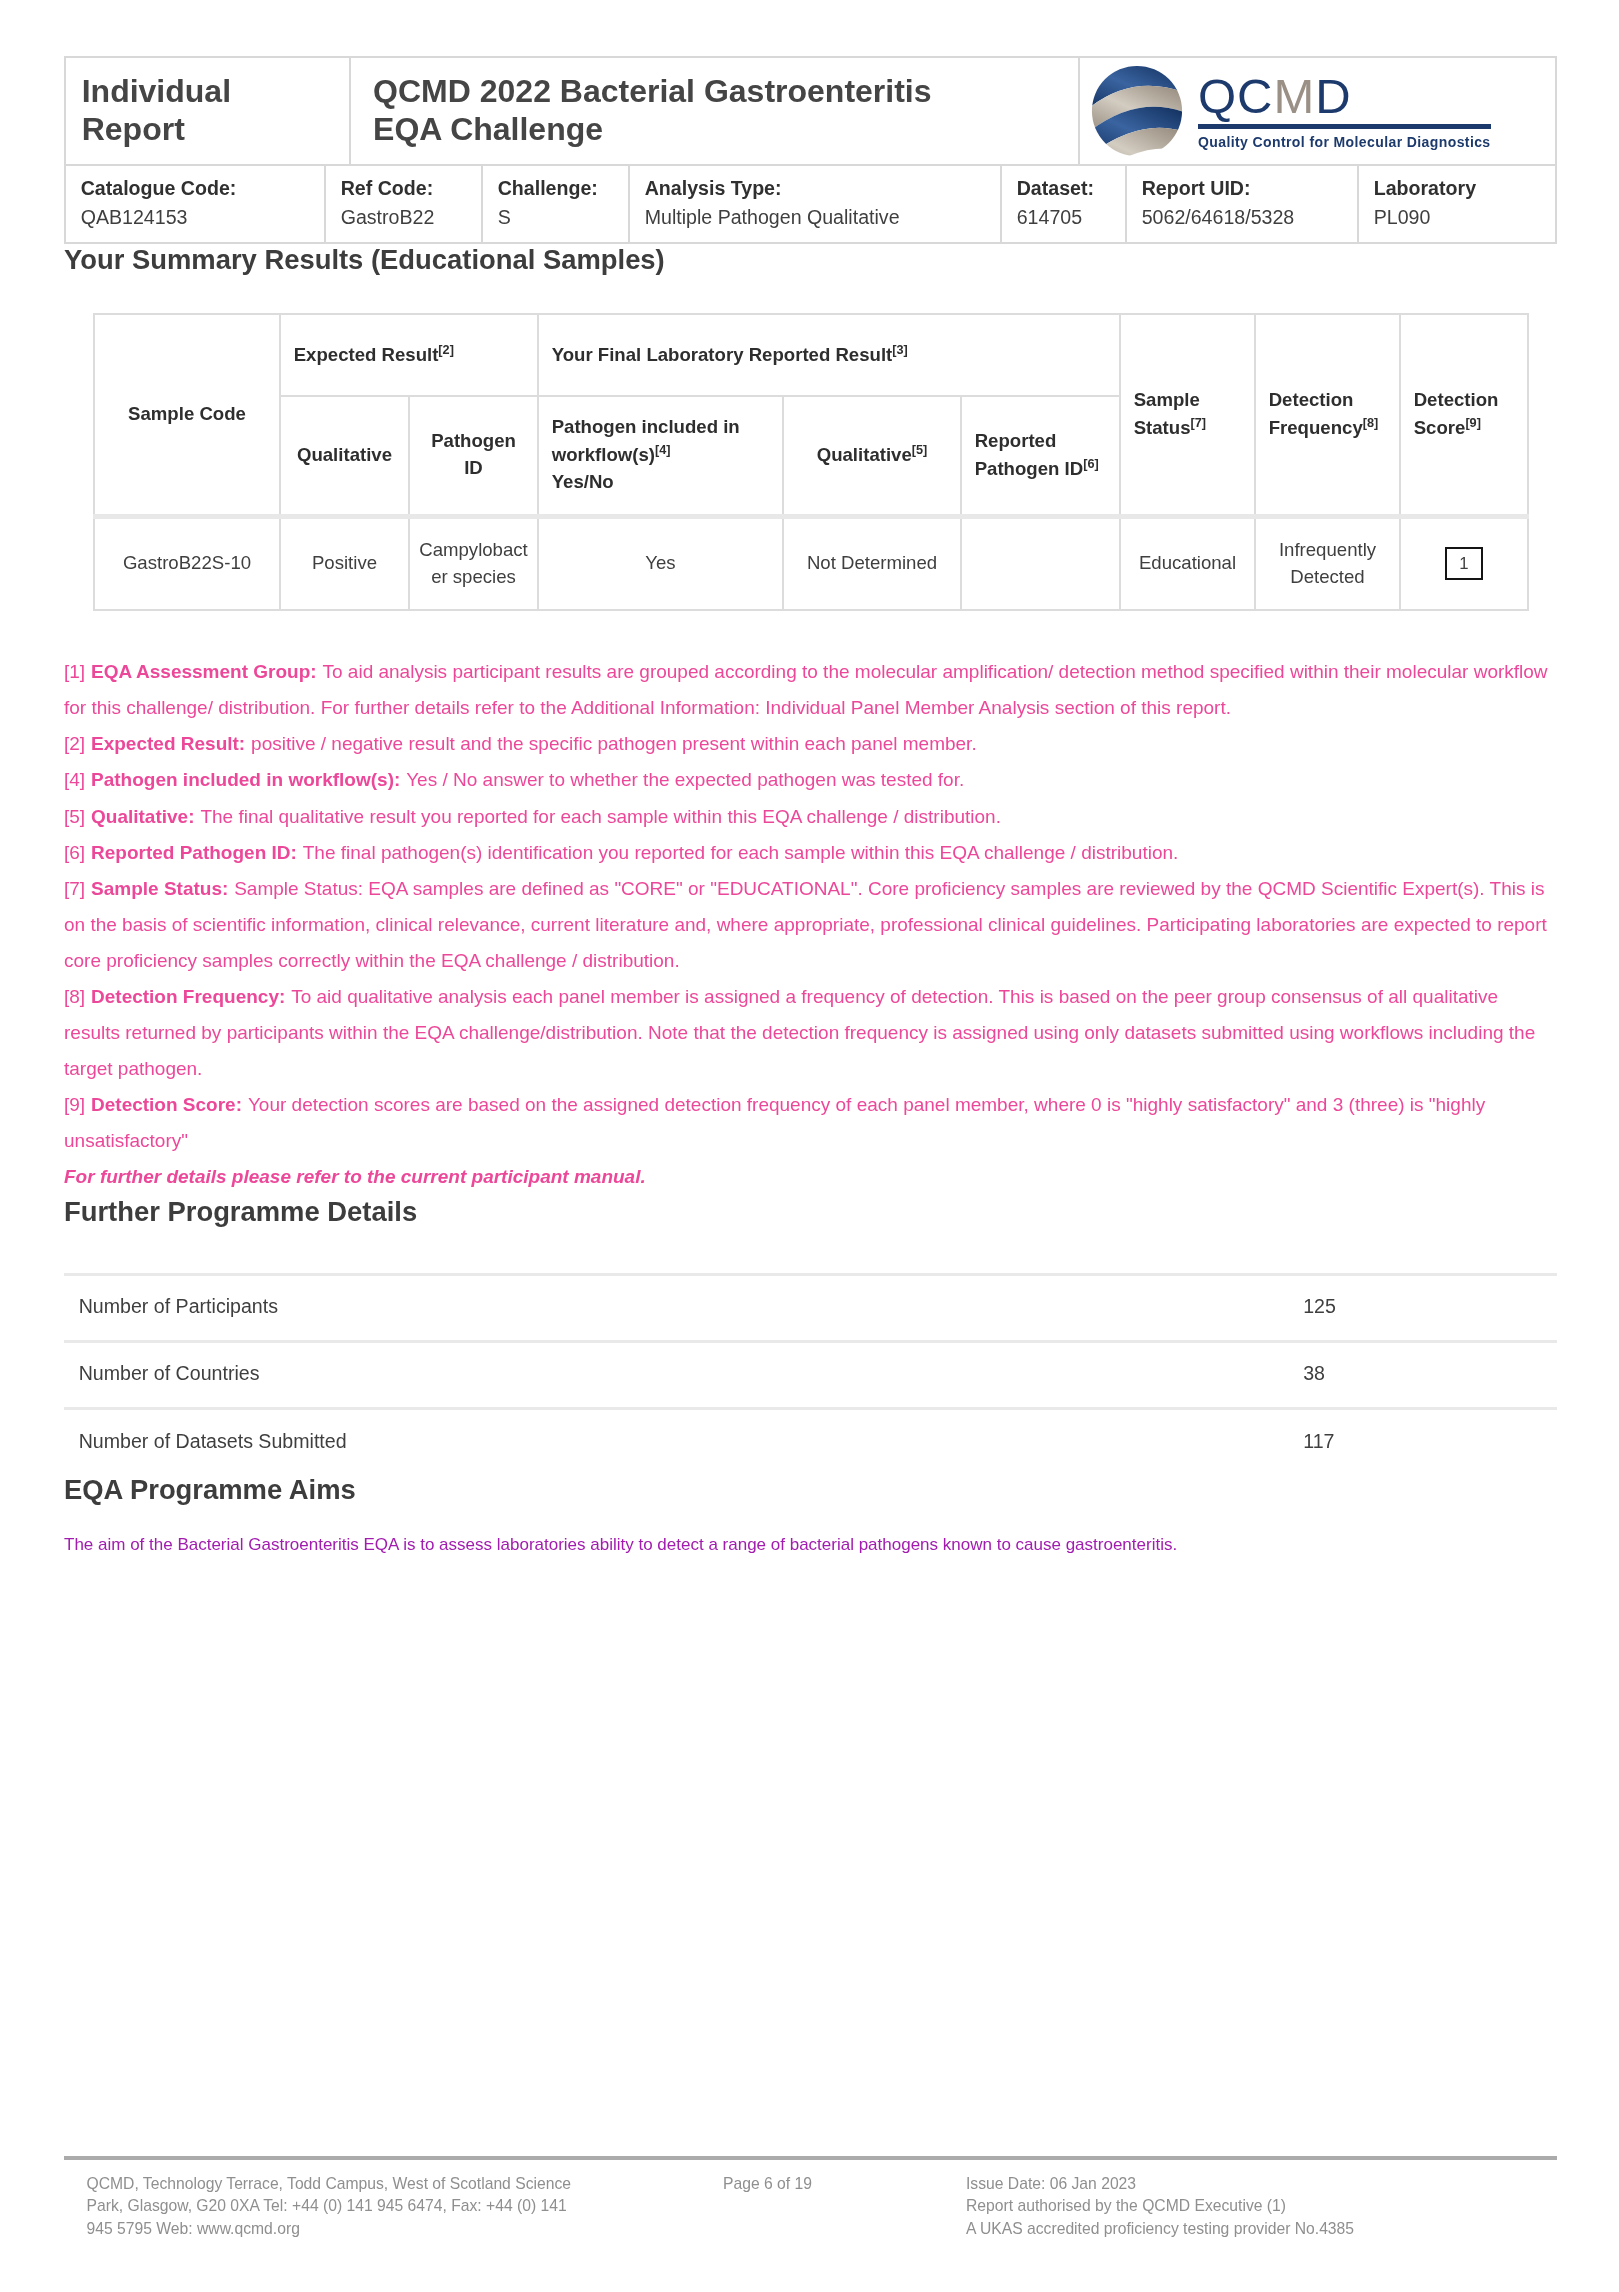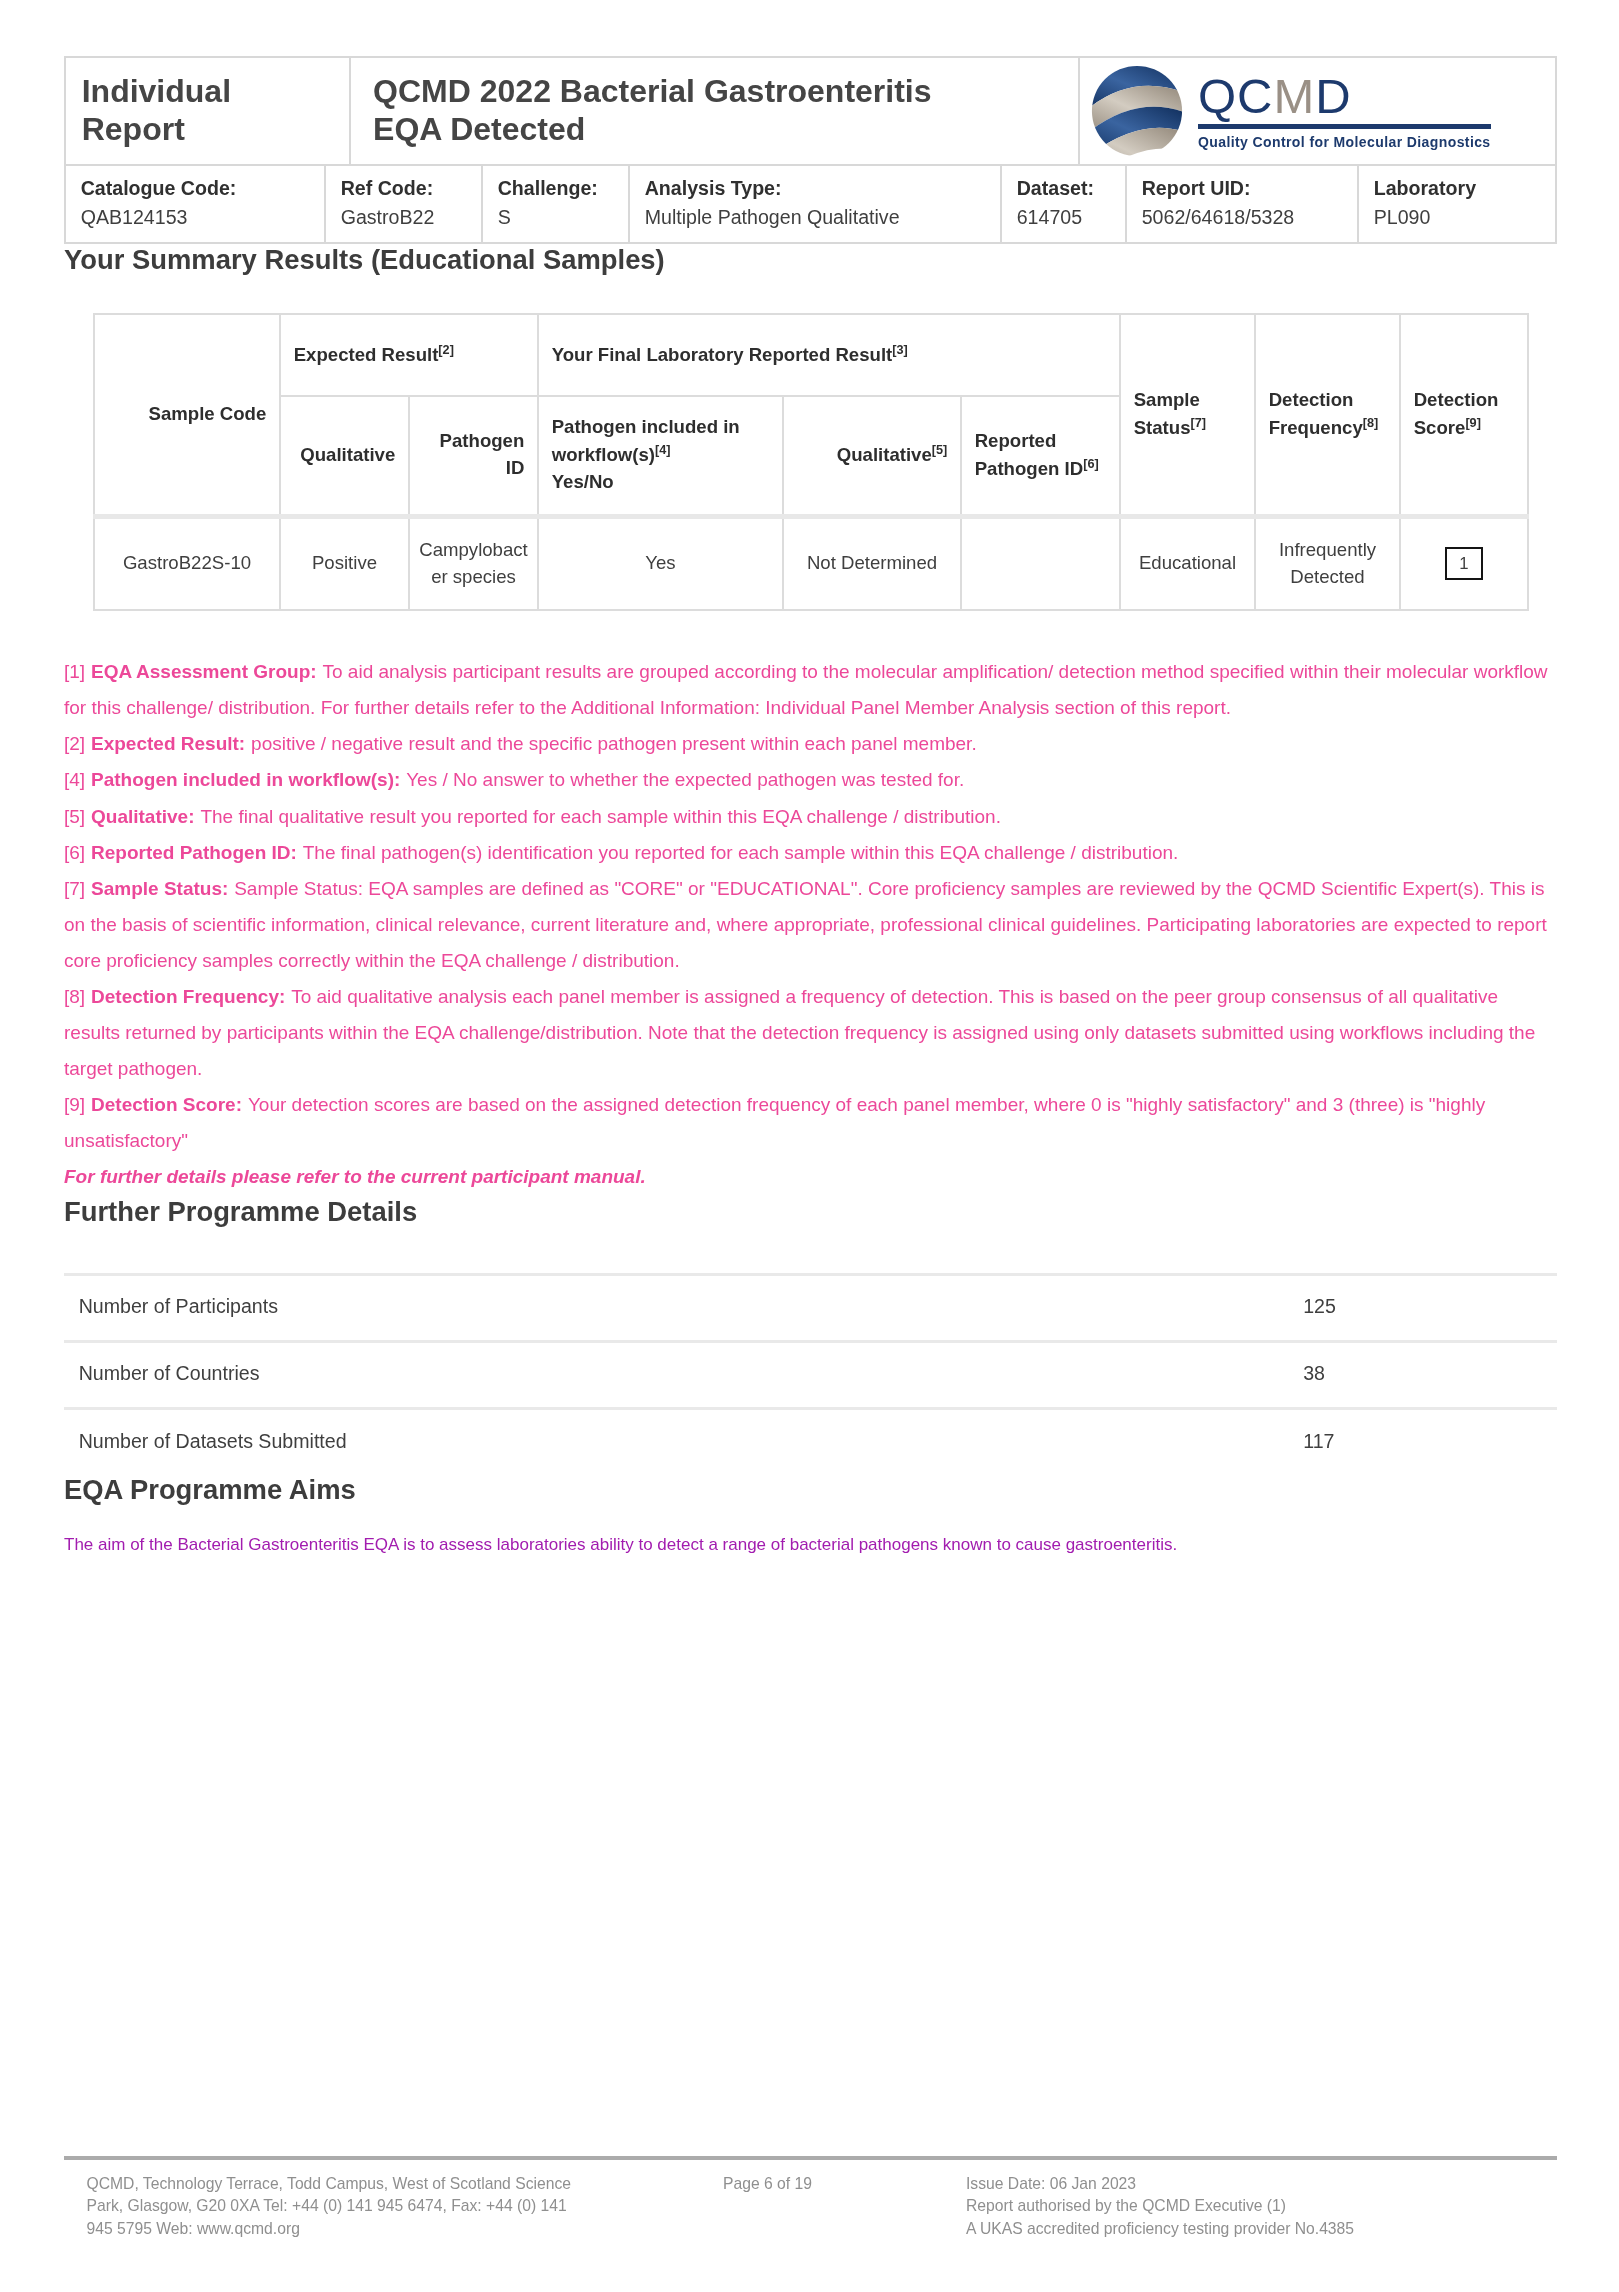--- a/index.html
+++ b/index.html
@@ -27,21 +27,21 @@
   .m-value{color:#3f3f3f;}
 
   
   h2.section{font-size:27.4px;font-weight:bold;color:#3d3d3d;margin:0;}
   .summary-head{margin-top:61px;}
 
   
   table.results{border-collapse:collapse;table-layout:fixed;width:1436px;margin:37px 0 0 29px;font-size:18.6px;}
   table.results th,table.results td{border:2px solid #dcdcdc;word-wrap:break-word;}
   table.results th{font-weight:bold;color:#2e2e2e;text-align:left;vertical-align:middle;padding:9.8px 12.7px;line-height:1.45;}
-  table.results th.c{text-align:right;}
+  table.results th.c{text-align:center;}
   tr.h1{height:82px;}
   tr.h2{height:120px;}
   tr.h2 th{vertical-align:middle;}
   tr.data{height:94px;}
   tr.data td{border-top:5.9px solid #e8e8e8;text-align:center;vertical-align:middle;color:#3f3f3f;padding:7.8px 5.9px;line-height:1.45;}
   td.qual5{padding:7.8px 39px;}
   sup.ref{font-size:12.7px;font-weight:bold;}
   .score-box{display:inline-block;min-width:23.5px;height:29px;line-height:29px;padding:0 4.9px;
              border:2.9px solid #141414;font-size:16.7px;text-align:center;color:#3f3f3f;background:#fff;}
 
@@ -75,21 +75,21 @@
 
 <div class="page">
   <div class="content">
 
     <table class="hdr">
       <tbody>
           <tr>
         <td class="hdr-type">Individual Report</td>
         <td class="hdr-title">
           <span>QCMD 2022 Bacterial Gastroenteritis</span><br>
-          <span>EQA Detected</span>
+          <span>EQA Challenge</span>
         </td>
         <td class="hdr-logo">
           <div class="logo">
             <svg viewBox="0 0 100 100" width="98" height="98" aria-hidden="true">
               <defs>
                 <clipPath id="gclip">
                       <circle cx="50" cy="50" r="46"></circle>
                     </clipPath>
                 <linearGradient id="gblue" x1="0" y1="1" x2="1" y2="0">
                   <stop offset="0" stop-color="#0d2a57"></stop>

